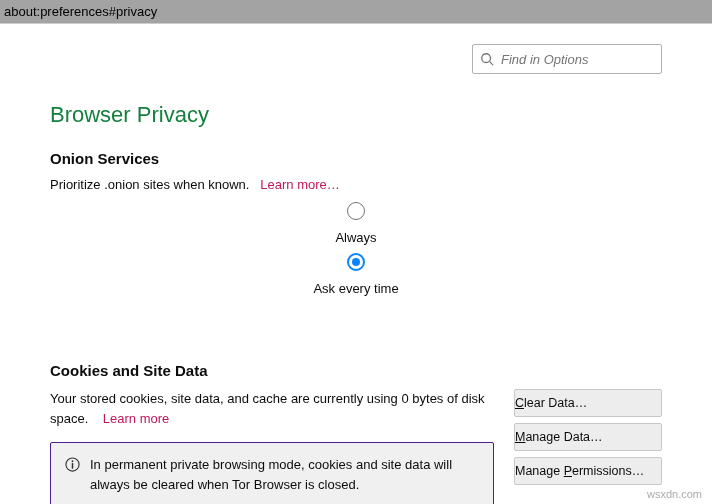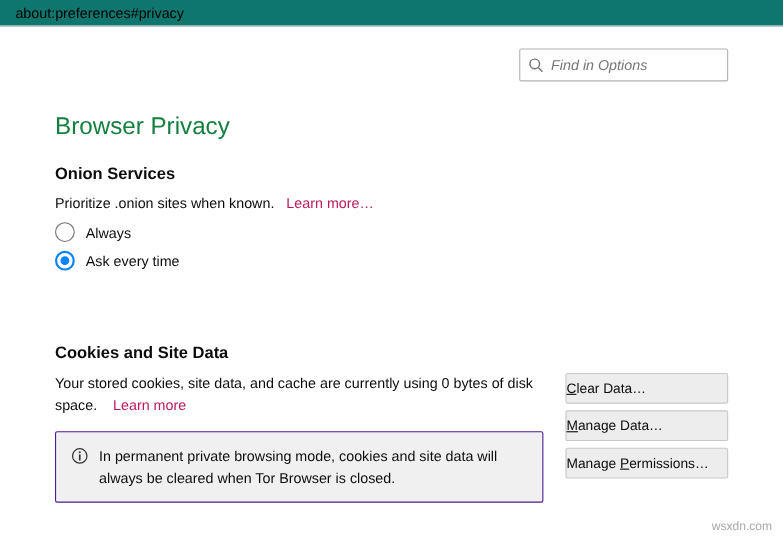--- a/index.html
+++ b/index.html
@@ -12,23 +12,23 @@
       height: 504px;
       overflow: hidden;
     }
     .url-bar {
       width: 100%;
       height: 24px;
       border: 1px solid #ccc;
       border-top: none;
       border-left: none;
       border-right: none;
-      padding: 3px 14px;
-      font-size: 13px;
-      background: #0f766e;
+      padding: 3px 4px;
+      font-size: 13px;
+      background: #a3a3a3;
     }
     .content {
       padding: 20px 50px 0 50px;
     }
     .search-row {
       display: flex;
       justify-content: flex-end;
       margin-bottom: 28px;
     }
     .search-wrap {
@@ -74,20 +74,21 @@
     .link {
       color: #be185d;
       cursor: pointer;
     }
     .radio-row {
       display: flex;
       align-items: center;
       gap: 10px;
       margin: 8px 0;
       cursor: pointer;
+      flex-direction: column;
     }
     .radio {
       width: 18px;
       height: 18px;
       border: 1px solid #737373;
       border-radius: 50%;
       display: flex;
       align-items: center;
       justify-content: center;
       flex-shrink: 0;
@@ -148,21 +149,21 @@
       border-radius: 2px;
       font-size: 12.5px;
       display: flex;
       align-items: center;
       justify-content: flex-start;
       cursor: pointer;
     }
     .btn .u { text-decoration: underline; }
     .watermark {
       position: absolute;
-      bottom: 19px;
+      bottom: 4px;
       right: 10px;
       font-size: 11px;
       color: #aaa;
     }
   </style>
 </head>
 <body>
 
 
 

